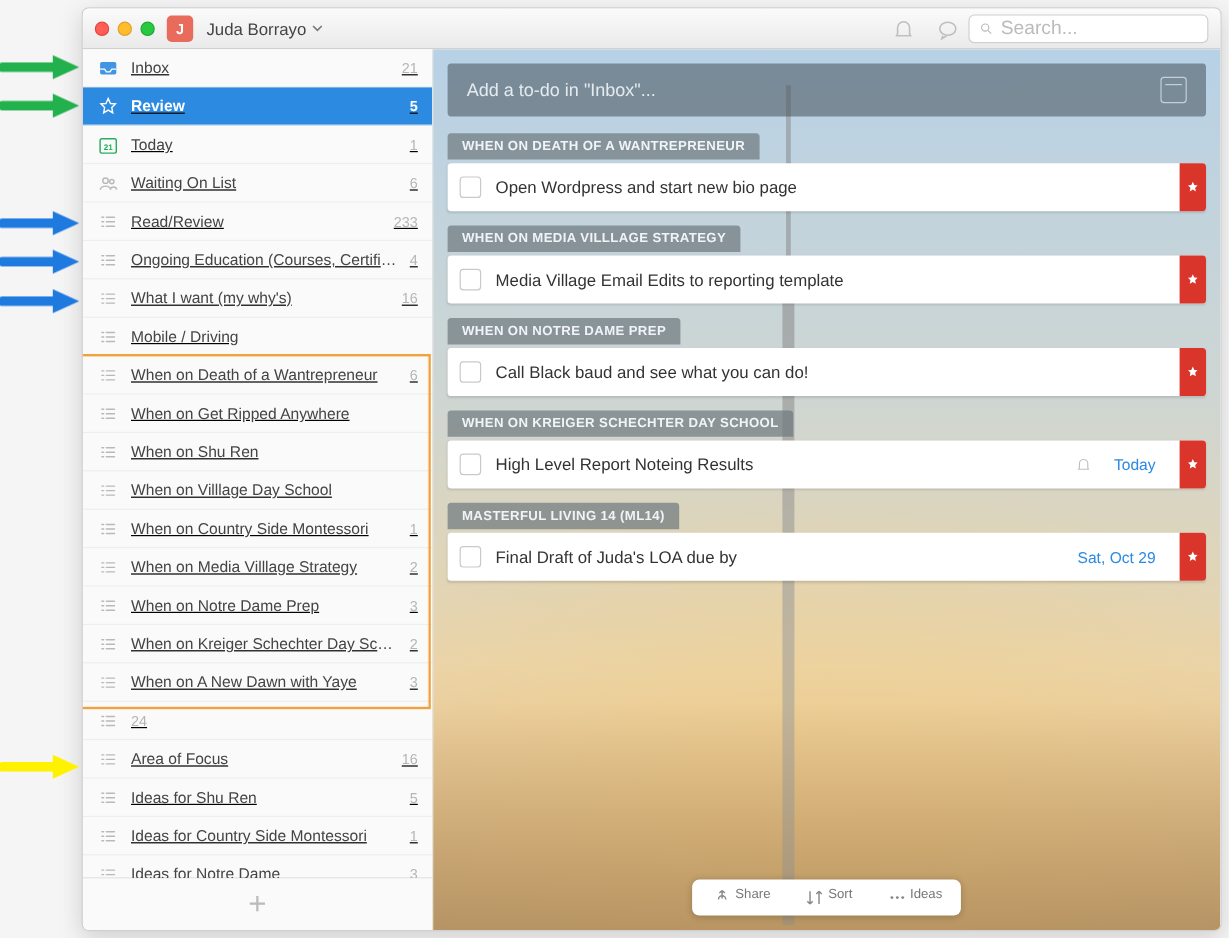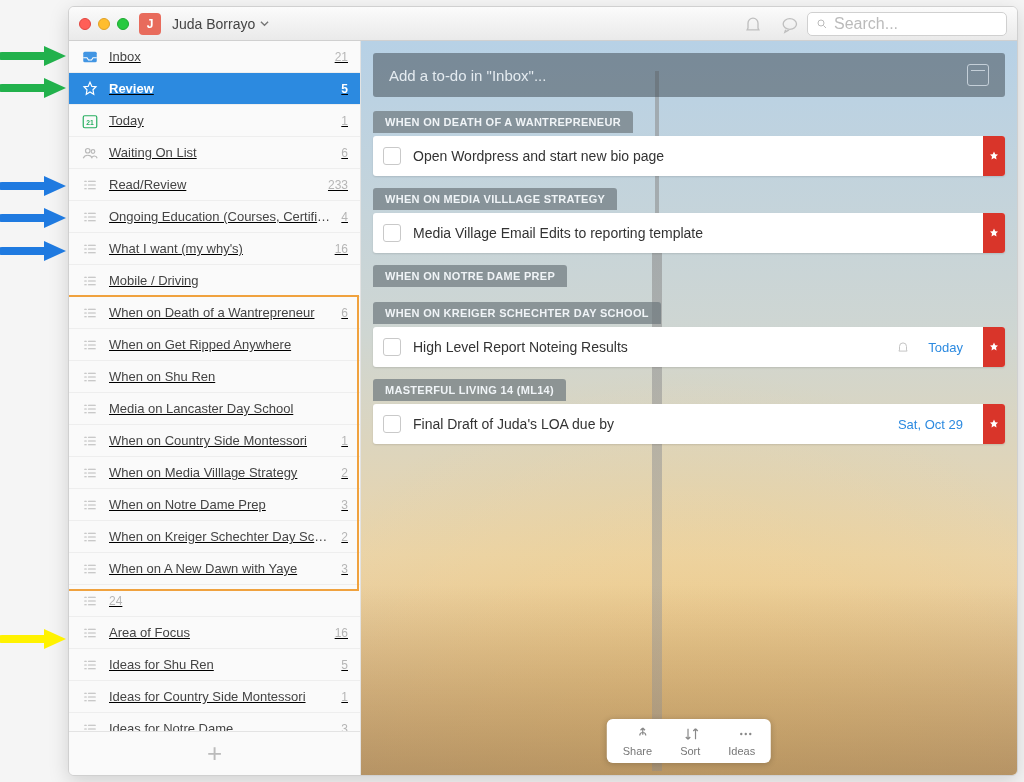--- a/index.html
+++ b/index.html
@@ -127,21 +127,21 @@
     width:22px;align-self:stretch;background:#d9352a;border-radius:0 3px 3px 0;
     display:flex;align-items:center;justify-content:center;color:#fff;margin:-0px -10px -0px 0;
   }
   .bell{width:14px;height:14px;color:#bfbfbf;margin-right:6px;}
   
   .toolbar{
     position:absolute;bottom:12px;left:50%;transform:translateX(-50%);
     background:#fff;border-radius:6px;box-shadow:0 1px 6px rgba(0,0,0,.2);
     display:flex;align-items:center;padding:6px 16px;gap:28px;z-index:3;
   }
-  .tbtn{display:flex;flex-direction:column;align-items:flex-end;color:#777;font-size:11px;gap:2px;cursor:default;}
+  .tbtn{display:flex;flex-direction:row;align-items:flex-start;color:#777;font-size:11px;gap:2px;cursor:default;}
   .tbtn svg{width:18px;height:18px;}
 </style>
 </head>
 <body>
 
 <div id="arrows-layer">
     <div class="arrow" style="top: 42px;"><svg viewBox="0 0 70 28">
         <path d="M2 14 H50" stroke="#22b14c" stroke-width="8" stroke-linecap="round"></path>
         <path d="M44 4 L66 14 L44 24 Z" fill="#22b14c"></path>
       </svg></div>
@@ -304,21 +304,21 @@
             </span>
     <span class="label">When on Shu Ren</span>
     <span class="count"></span>
           </div>
           <div class="item">
     <span class="icon">
               <svg width="18" height="18" viewBox="0 0 24 24">
                 <path d="M5 7h2M5 12h2M5 17h2M10 7h9M10 12h9M10 17h9" stroke="#b9b9b9" stroke-width="1.6" stroke-linecap="round"></path>
               </svg>
             </span>
-    <span class="label">Media on Lancaster Day School</span>
+    <span class="label">When on Villlage Day School</span>
     <span class="count"></span>
           </div>
           <div class="item">
     <span class="icon">
               <svg width="18" height="18" viewBox="0 0 24 24">
                 <path d="M5 7h2M5 12h2M5 17h2M10 7h9M10 12h9M10 17h9" stroke="#b9b9b9" stroke-width="1.6" stroke-linecap="round"></path>
               </svg>
             </span>
     <span class="label">When on Country Side Montessori</span>
     <span class="count">1</span>
@@ -433,21 +433,29 @@
               </div></div>
             <div class="group"><div class="ghdr">WHEN ON MEDIA VILLLAGE STRATEGY</div><div class="task">
                 <div class="chk"></div>
                <div class="t">Media Village Email Edits to reporting template</div>
                 <div class="starflag">
               <svg width="12" height="12" viewBox="0 0 24 24">
                     <path d="M12 3l2.5 5.5L20 9l-4 4 1 6-5-3-5 3 1-6-4-4 5.5-.5z" fill="#fff"></path>
                   </svg>
             </div>
               </div></div>
-            <div class="group"><div class="ghdr">WHEN ON NOTRE DAME PREP</div></div>
+            <div class="group"><div class="ghdr">WHEN ON NOTRE DAME PREP</div><div class="task">
+                <div class="chk"></div>
+               <div class="t">Call Black baud and see what you can do!</div>
+                <div class="starflag">
+              <svg width="12" height="12" viewBox="0 0 24 24">
+                    <path d="M12 3l2.5 5.5L20 9l-4 4 1 6-5-3-5 3 1-6-4-4 5.5-.5z" fill="#fff"></path>
+                  </svg>
+            </div>
+              </div></div>
             <div class="group"><div class="ghdr">WHEN ON KREIGER SCHECHTER DAY SCHOOL</div><div class="task">
                 <div class="chk"></div>
                <div class="t">High Level Report Noteing Results</div>
                 <svg class="bell" viewBox="0 0 24 24">
                   <path fill="none" stroke="currentColor" stroke-width="1.6" d="M6 17V11a6 6 0 1112 0v6l1 2H5l1-2z"></path>
                 </svg>
                 <div class="due">Today</div>
                 <div class="starflag">
               <svg width="12" height="12" viewBox="0 0 24 24">
                     <path d="M12 3l2.5 5.5L20 9l-4 4 1 6-5-3-5 3 1-6-4-4 5.5-.5z" fill="#fff"></path>

